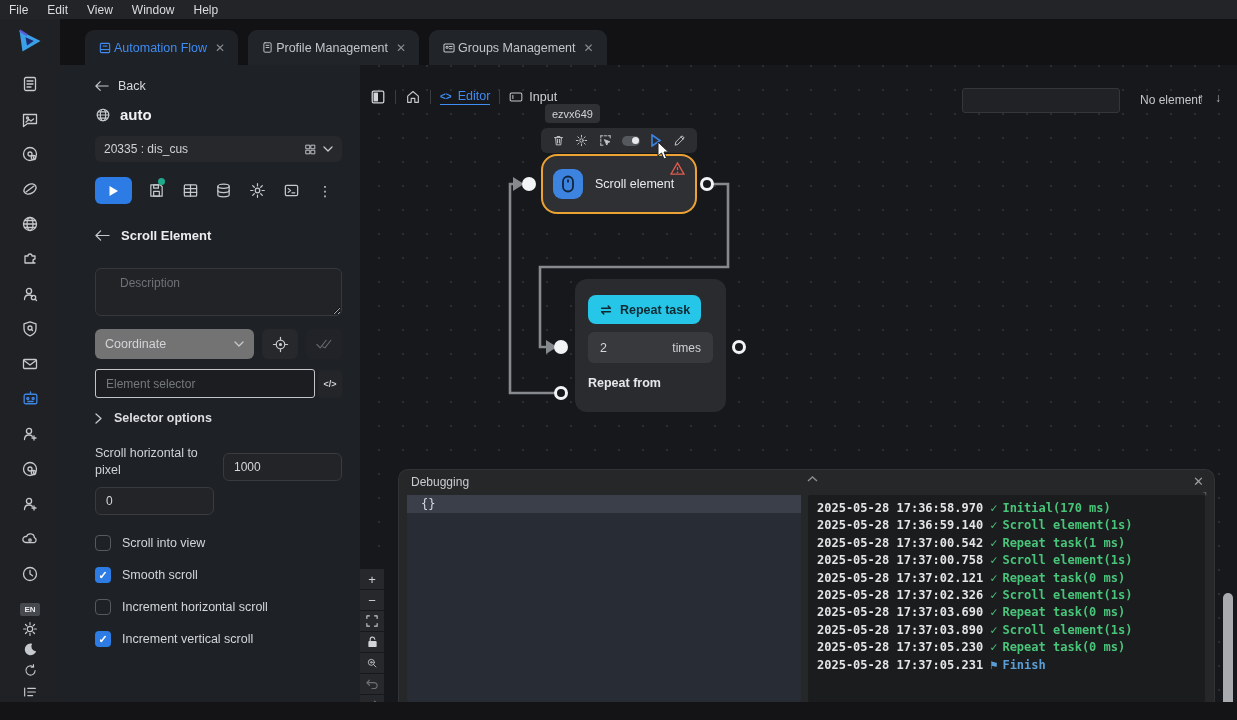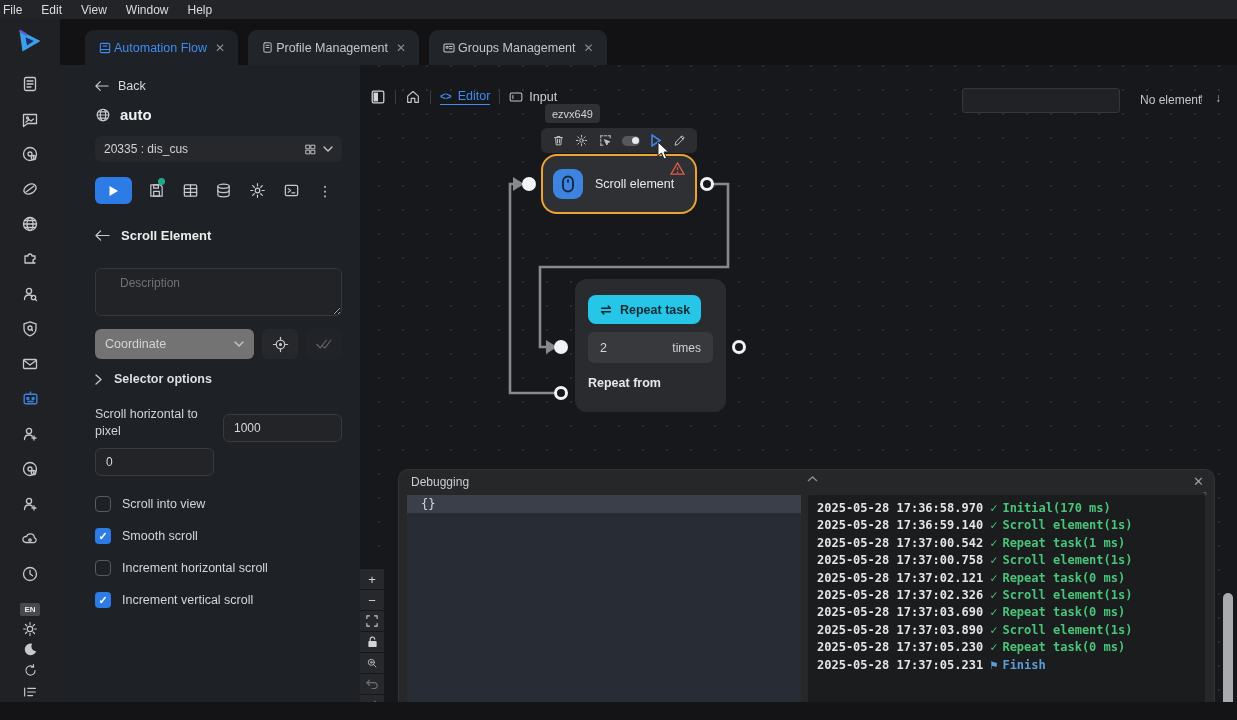--- a/index.html
+++ b/index.html
@@ -16,21 +16,21 @@
   .titlebar { height:18px; background:#1a1a1c; display:flex; align-items:center; padding-left:13px; }
   .titlebar .logo { width:13px; height:13px; margin-right:8px; }
   .titlebar .t-title { font-size:11px; color:#e8e9ea; }
   .win-controls { margin-left:auto; display:flex; align-items:center; height:100%; }
   .win-btn { width:34px; height:100%; display:flex; align-items:center; justify-content:center; color:#c9cbce; font-size:10px; }
   .restore-glyph { position:relative; width:8px; height:8px; }
   .restore-glyph::before { content:""; position:absolute; left:2px; top:0; width:6px; height:6px; border:1px solid #c9cbce; }
   .restore-glyph::after { content:""; position:absolute; left:0; top:2px; width:6px; height:6px; border:1px solid #c9cbce; background:#1a1a1c; }
 
   
-  .menubar { height:19px; background:#232427; display:flex; align-items:center; gap:19px; padding-left:3px; font-size:12px; color:#dadcde; }
+  .menubar { height:19px; background:#232427; display:flex; align-items:center; gap:19px; padding-left:9px; font-size:12px; color:#dadcde; }
   .menu-item { cursor:default; }
 
   
   .content { display:flex; height:683px; }
   .iconbar { width:60px; background:#202124; display:flex; flex-direction:column; align-items:center; flex-shrink:0; }
   .iconbar .applogo { width:30px; height:30px; margin:7px 0 10px 0; }
   .sb-icon { width:34px; height:35px; display:flex; align-items:center; justify-content:center; color:#b9bcc0; }
   .sb-icon.active { color:#3d83e0; }
   .sb-icon.active .ic { stroke:#3d83e0; }
   .sb-spacer { flex:1; }
@@ -438,20 +438,24 @@
                   <line x1="14" y1="9" x2="16.5" y2="9"></line>
                 </svg>
               </span>
             <span class="sq-btn dim">
                 <svg width="17" height="13" viewBox="0 0 20 14" class="ic">
                   <path d="M1 7 l4 4 7-9"></path>
                   <path d="M8 9.5 l2.5 1.5 7-9"></path>
                 </svg>
               </span>
           </div>
+          <div class="selector-row">
+            <input class="selector-input" placeholder="Element selector" style="">
+            <span class="code-btn">&lt;/&gt;</span>
+          </div>
           <div class="sel-options">
             <svg width="7" height="11" viewBox="0 0 7 11" class="ic">
                 <path d="M1 1 l5 4.5 -5 4.5"></path>
               </svg>
             <span>Selector options</span>
           </div>
           <div class="fields-row">
             <div class="field-col">
               <div class="field-label">Scroll horizontal to pixel</div>
               <input class="field-input" value="0" style="">

